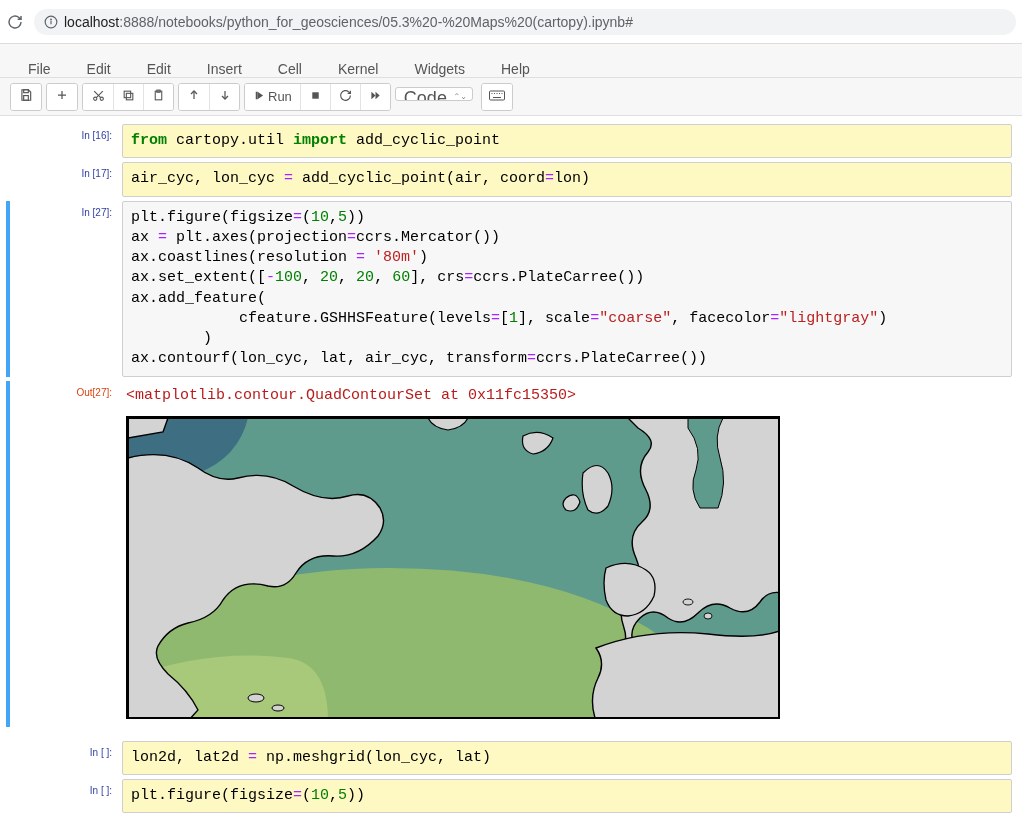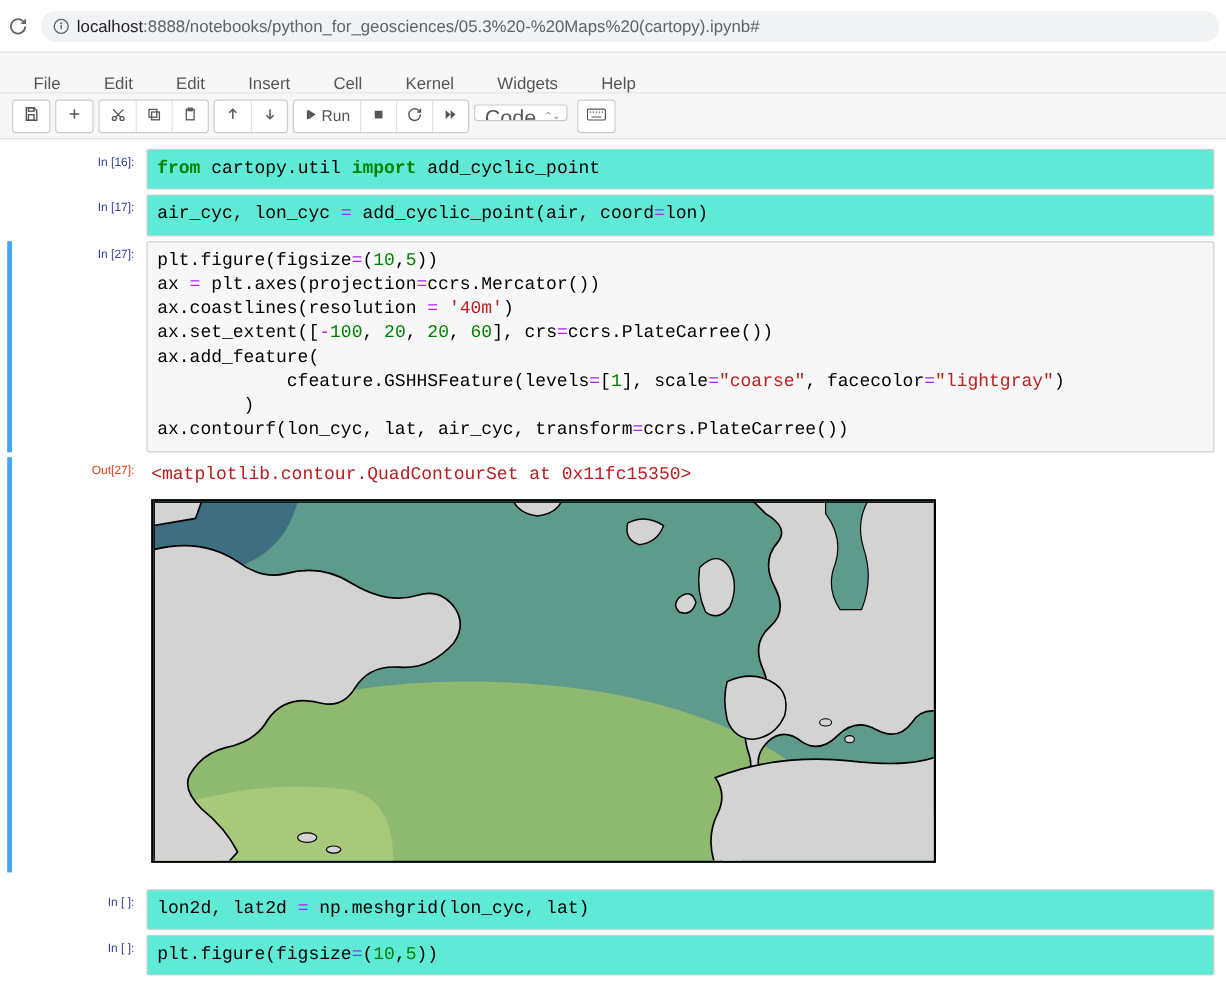--- a/index.html
+++ b/index.html
@@ -21,21 +21,21 @@
     .select-wrap { position: relative; display: inline-block; }
     .select-wrap::after { content: '⌃⌄'; font-size: 8px; line-height: 8px; position: absolute; right: 6px; top: 6px; color: #888; white-space: pre; pointer-events: none; }
     .notebook { padding: 8px 10px 20px 10px; }
     .cell { display: flex; margin-bottom: 4px; }
     .cell.selected { border-left: 4px solid #42a5f5; margin-left: -4px; padding-left: 0; }
     .cell.selected .input-block { background: #f7f7f7; }
     .prompt { width: 112px; min-width: 112px; text-align: right; padding: 6px 10px 0 0; font-family: Liberation Sans, sans-serif; font-size: 10px; }
     .prompt.in { color: #303F9F; }
     .prompt.out { color: #D84315; }
     .input-area { flex: 1; }
-    .code-block { border: 1px solid #cfcfcf; background: #5eead4; border-radius: 2px; padding: 6px 8px; font-family: Menlo, Monaco, "Courier New", monospace; font-size: 15px; line-height: 1.35; white-space: pre; overflow-x: auto; color: #000; }
+    .code-block { border: 1px solid #cfcfcf; background: #fef9c3; border-radius: 2px; padding: 6px 8px; font-family: Menlo, Monaco, "Courier New", monospace; font-size: 15px; line-height: 1.35; white-space: pre; overflow-x: auto; color: #000; }
     .output-text { padding: 6px 0 4px 4px; font-family: Menlo, Monaco, "Courier New", monospace; font-size: 15px; color: #b91c1c; }
     .map-output { margin: 8px 0 8px 4px; width: 654px; height: 303px; border: 2px solid #000; position: relative; background: #5f9b8c; overflow: hidden; }
     
     .kw { color: #008000; font-weight: bold; }
     .op { color: #AA22FF; }
     .num { color: #008000; }
     .str { color: #BA2121; }
   </style>
 </head>
 <body>
@@ -186,21 +186,21 @@
     <div class="input-area">
       <div class="code-block">air_cyc, lon_cyc <span class="op">=</span> add_cyclic_point(air, coord<span class="op">=</span>lon)</div>
     </div>
   </div>
 
   <div class="cell selected">
     <div class="prompt in">In [27]:</div>
     <div class="input-area">
       <div class="code-block input-block">plt.figure(figsize<span class="op">=</span>(<span class="num">10</span>,<span class="num">5</span>))
 ax <span class="op">=</span> plt.axes(projection<span class="op">=</span>ccrs.Mercator())
-ax.coastlines(resolution <span class="op">=</span> <span class="str">'40m'</span>)
+ax.coastlines(resolution <span class="op">=</span> <span class="str">'80m'</span>)
 ax.set_extent([<span class="op">-</span><span class="num">100</span>, <span class="num">20</span>, <span class="num">20</span>, <span class="num">60</span>], crs<span class="op">=</span>ccrs.PlateCarree())
 ax.add_feature(
             cfeature.GSHHSFeature(levels<span class="op">=</span>[<span class="num">1</span>], scale<span class="op">=</span><span class="str">"coarse"</span>, facecolor<span class="op">=</span><span class="str">"lightgray"</span>)
         )
 ax.contourf(lon_cyc, lat, air_cyc, transform<span class="op">=</span>ccrs.PlateCarree())</div>
     </div>
   </div>
   <div class="cell selected" style="border-left:4px solid #42a5f5; margin-left:-4px;">
     <div class="prompt out">Out[27]:</div>
     <div class="input-area">

